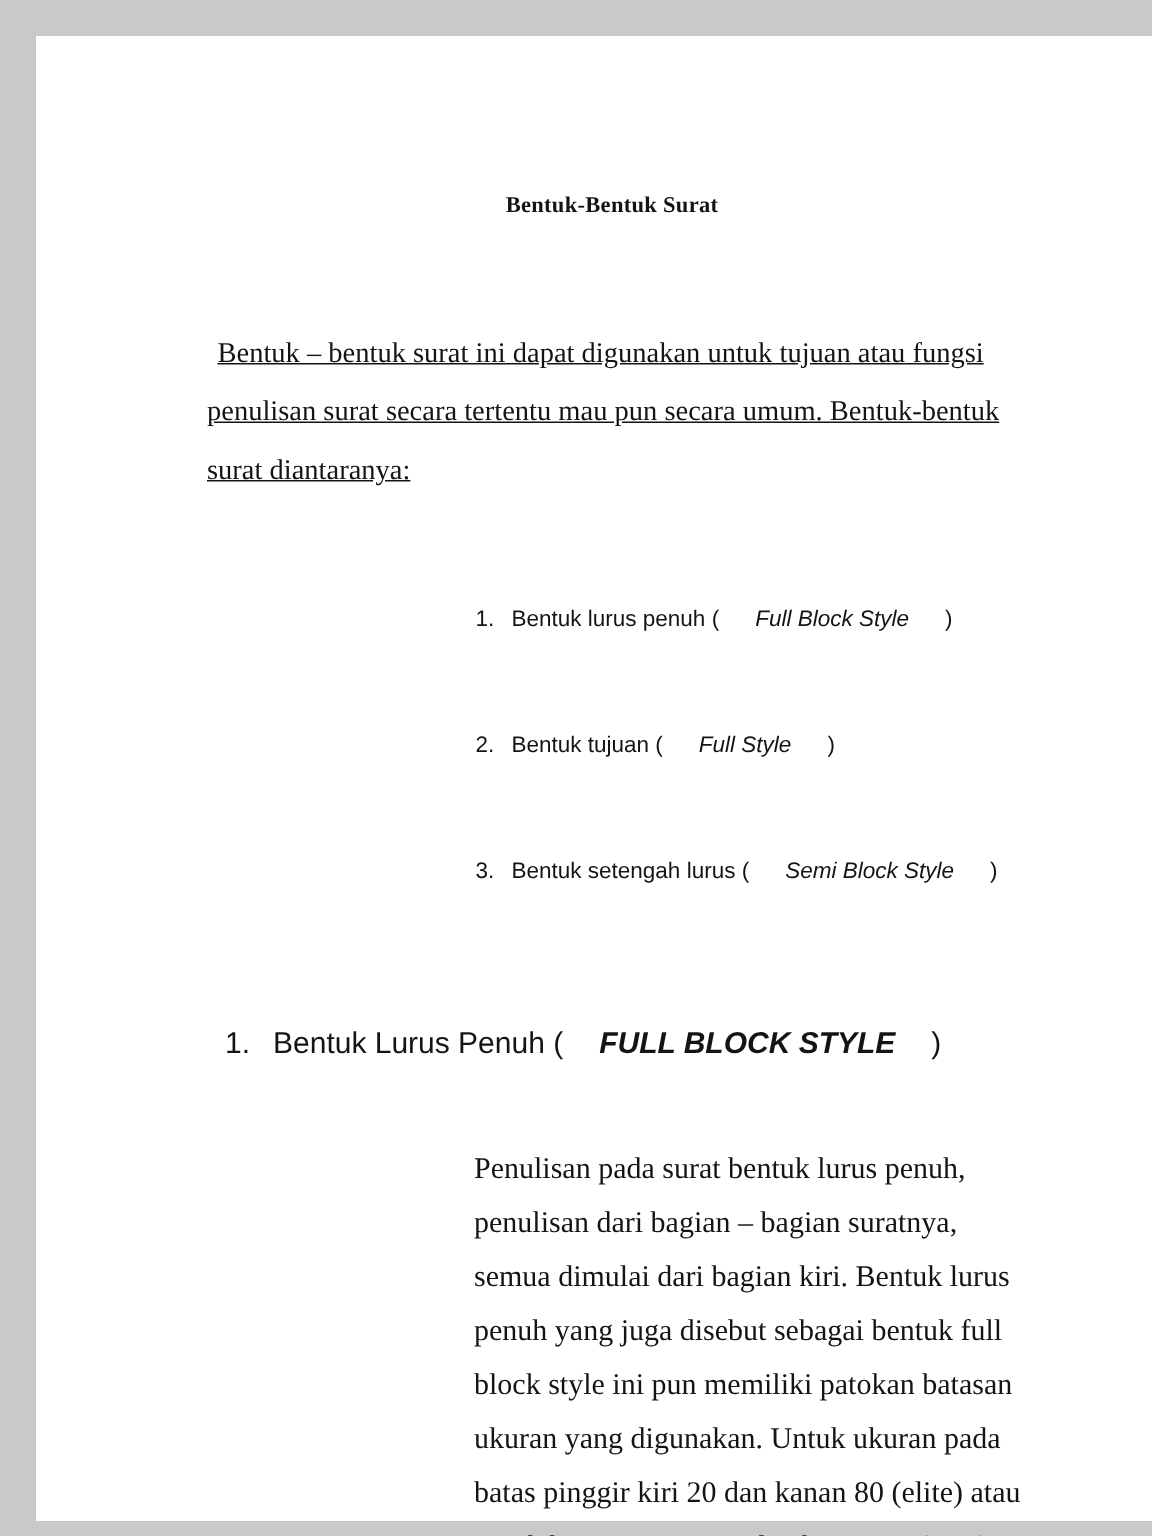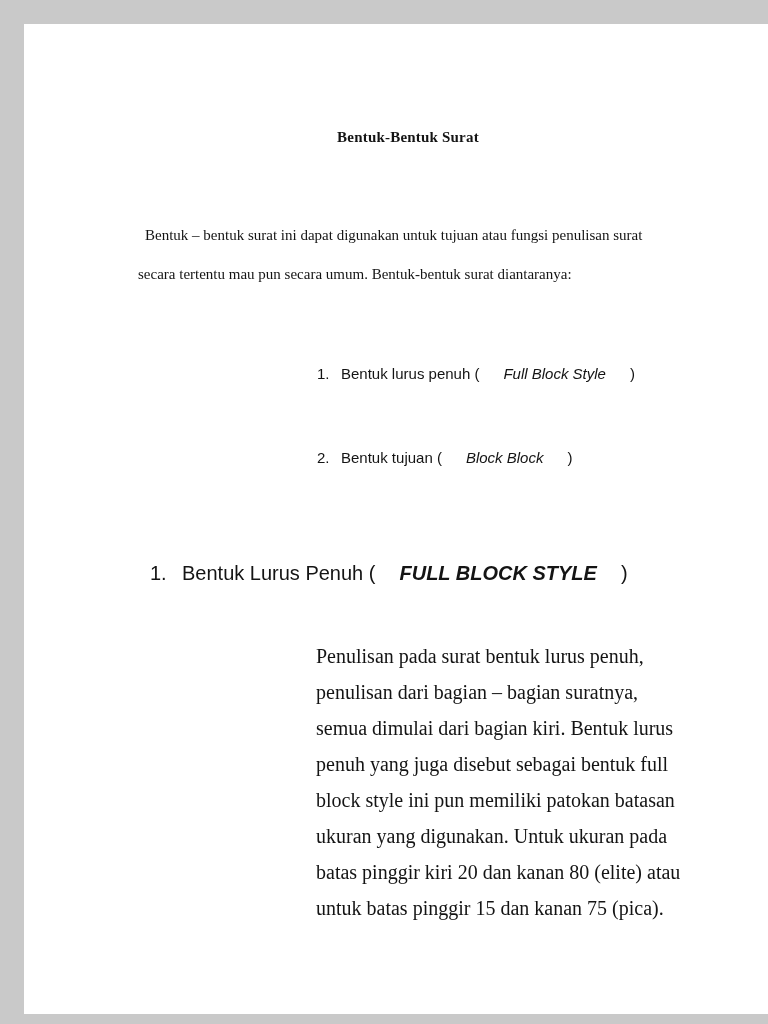--- a/index.html
+++ b/index.html
@@ -20,23 +20,24 @@
   .doc-title {
     padding-top: 93px;
     text-align: center;
     font-family: "Liberation Serif", serif;
     font-size: 15px;
     font-weight: bold;
     letter-spacing: 0.2px;
   }
   .intro {
     margin: 46px 86px 0 90px;
-    font-size: 15px;
+    font-size: 19px;
     line-height: 39px;
     text-indent: 7px;
+    text-decoration: underline;
   }
   .style-list {
     list-style: none;
     margin-top: 14px;
     margin-left: 245px;
     font-family: "Liberation Sans", sans-serif;
     font-size: 15px;
   }
   .style-item {
     line-height: 36px;
@@ -79,21 +80,24 @@
 
   <h1 class="doc-title">Bentuk-Bentuk Surat</h1>
 
   <p class="intro">Bentuk – bentuk surat ini dapat digunakan untuk tujuan atau fungsi penulisan surat secara tertentu mau pun secara umum. Bentuk-bentuk surat diantaranya:</p>
 
   <ol class="style-list">
     <li class="style-item">
       <span class="li-num">1.</span><span>Bentuk lurus penuh (</span><span class="style-name">Full Block Style</span><span>)</span>
     </li>
     <li class="style-item">
-      <span class="li-num">2.</span><span>Bentuk tujuan (</span><span class="style-name">Block Block</span><span>)</span>
+      <span class="li-num">2.</span><span>Bentuk tujuan (</span><span class="style-name">Full Style</span><span>)</span>
+    </li>
+    <li class="style-item">
+      <span class="li-num">3.</span><span>Bentuk setengah lurus (</span><span class="style-name">Semi Block Style</span><span>)</span>
     </li>
   </ol>
 
   <h2 class="section-heading">
     <span class="h-num">1.</span><span>Bentuk Lurus Penuh (</span><span class="h-emph">FULL BLOCK STYLE</span><span>)</span>
   </h2>
 
   <p class="section-body">Penulisan pada surat bentuk lurus penuh, penulisan dari bagian – bagian suratnya, semua dimulai dari bagian kiri. Bentuk lurus penuh yang juga disebut sebagai bentuk full block style ini pun memiliki patokan batasan ukuran yang digunakan. Untuk ukuran pada batas pinggir kiri 20 dan kanan 80 (elite) atau untuk batas pinggir 15 dan kanan 75 (pica).</p>
 
 </div>

